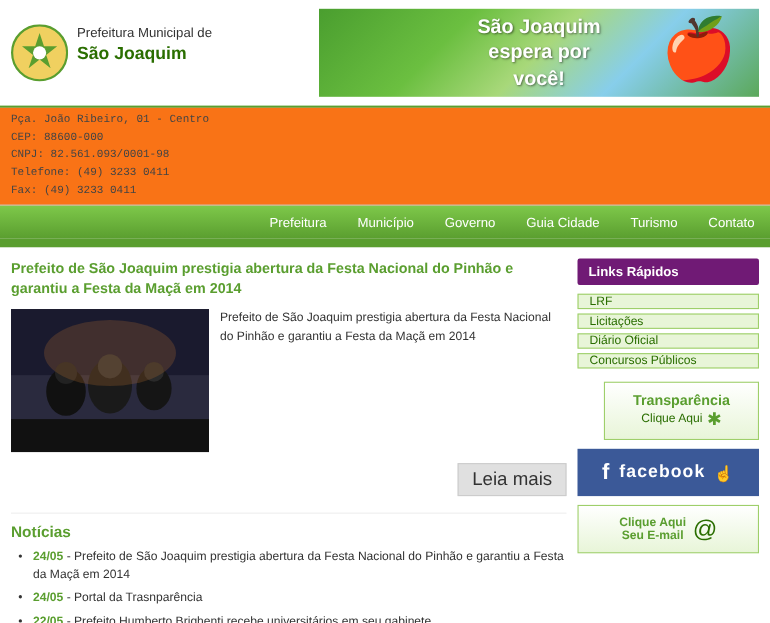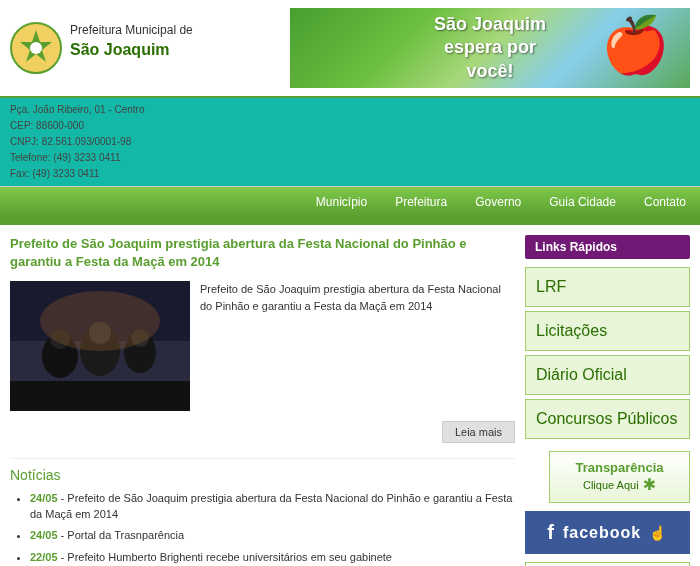--- a/index.html
+++ b/index.html
@@ -9,21 +9,21 @@
     .header { background: #fff; display: flex; align-items: center; padding: 8px 10px; border-bottom: 2px solid #5a9e2f; }
     .logo-area { display: flex; align-items: flex-start; gap: 8px; }
     .logo-emblem { width: 52px; height: 52px; }
     .logo-text { font-size: 12px; color: #333; line-height: 1.4; }
     .logo-text .city-name { font-size: 16px; font-weight: bold; color: #2a6e00; }
     .header-banner { margin-left: auto; width: 400px; height: 80px; background: linear-gradient(135deg, #4a9e2f 0%, #6bbf40 30%, #a8d87a 50%, #87ceeb 70%, #5ba85a 100%); position: relative; overflow: hidden; display: flex; align-items: center; justify-content: center; }
     .header-banner-text { color: #fff; font-size: 18px; font-weight: bold; text-align: center; line-height: 1.3; text-shadow: 1px 1px 2px rgba(0,0,0,0.5); z-index: 2; position: relative; }
     .apple-decoration { position: absolute; right: 20px; top: 5px; font-size: 55px; }
 
     
-    .contact-bar { background: #14b8a6; padding: 4px 10px; font-size: 10px; color: #444; line-height: 1.6; border-bottom: 1px solid #ccc; display: flex; justify-content: flex-start; align-items: flex-start; }
+    .contact-bar { background: #f97316; padding: 4px 10px; font-size: 10px; color: #444; line-height: 1.6; border-bottom: 1px solid #ccc; display: flex; justify-content: flex-start; align-items: flex-start; font-family: Liberation Mono, monospace; }
     .contact-info { flex: 1; }
 
     
     .nav-bar { background: linear-gradient(to bottom, #7ec84a, #5a9e2f); padding: 0; display: flex; justify-content: flex-end; }
     .nav-bar a { color: #fff; text-decoration: none; padding: 8px 14px; font-size: 12px; display: inline-block; }
 
     
     .green-divider { height: 8px; background: #5a9e2f; }
 
     
@@ -35,37 +35,37 @@
     
     .article-title { color: #5a9e2f; font-size: 13px; font-weight: bold; margin-bottom: 10px; line-height: 1.4; }
 
     
     .article-body { display: flex; gap: 10px; margin-bottom: 10px; }
     .article-image { width: 180px; height: 130px; background: #333; flex-shrink: 0; overflow: hidden; position: relative; }
     .article-text { font-size: 11px; color: #333; line-height: 1.5; }
 
     
     .read-more-area { text-align: right; margin-bottom: 15px; }
-    .read-more-btn { background: #e0e0e0; border: 1px solid #ccc; padding: 4px 12px; font-size: 11px; cursor: pointer; color: #333; }
+    .read-more-btn { background: #e0e0e0; border: 1px solid #ccc; padding: 4px 12px; font-size: 17px; cursor: pointer; color: #333; }
 
     
     .news-section { border-top: 1px solid #eee; padding-top: 8px; }
-    .news-title { color: #5a9e2f; font-size: 14px; font-weight: normal; margin-bottom: 8px; }
+    .news-title { color: #5a9e2f; font-size: 14px; font-weight: bold; margin-bottom: 8px; }
     .news-list { list-style: disc; padding-left: 20px; }
     .news-list li { margin-bottom: 6px; font-size: 11px; color: #333; line-height: 1.4; }
     .news-list li a { color: #333; text-decoration: none; }
     .news-list li span.date { color: #5a9e2f; font-weight: bold; }
 
     
     .sidebar { width: 165px; flex-shrink: 0; }
     .sidebar-title { background: #701a75; color: #fff; padding: 5px 10px; font-size: 12px; font-weight: bold; margin-bottom: 8px; border-radius: 2px; }
 
     
     .quick-links { margin-bottom: 12px; }
-    .quick-link-btn { display: block; width: 100%; background: #e8f5d8; border: 1px solid #9ecf6a; color: #2a6e00; padding: 10px 10px; margin-bottom: 4px; font-size: 16px; cursor: pointer; text-align: left; text-decoration: none; }
+    .quick-link-btn { display: block; width: 100%; background: #e8f5d8; border: 1px solid #9ecf6a; color: #2a6e00; padding: 0 10px; margin-bottom: 4px; font-size: 11px; cursor: pointer; text-align: left; text-decoration: none; }
 
     
     .transparencia-box { background: linear-gradient(to bottom, #fff 0%, #e8f5d8 100%); border: 1px solid #9ecf6a; padding: 8px; text-align: center; margin-bottom: 8px; cursor: pointer; margin-left: 24px; }
     .transparencia-box .trans-title { color: #5a9e2f; font-size: 13px; font-weight: bold; }
     .transparencia-box .trans-subtitle { color: #2a6e00; font-size: 11px; }
 
     
     .facebook-box { background: #3b5998; color: #fff; padding: 10px; text-align: center; margin-bottom: 8px; cursor: pointer; font-size: 16px; font-weight: bold; letter-spacing: 1px; display: flex; align-items: center; justify-content: center; gap: 8px; }
     .fb-icon { font-size: 20px; }
 
@@ -103,24 +103,25 @@
   <div class="contact-info">
     <div>Pça. João Ribeiro, 01 - Centro</div>
     <div>CEP: 88600-000</div>
     <div>CNPJ: 82.561.093/0001-98</div>
     <div>Telefone: (49) 3233 0411</div>
     <div>Fax: (49) 3233 0411</div>
   </div>
 </div>
 
 <div class="nav-bar">
+  <a href="#">Prefeitura</a>
   <a href="#">Município</a>
-  <a href="#">Prefeitura</a>
   <a href="#">Governo</a>
   <a href="#">Guia Cidade</a>
+  <a href="#">Turismo</a>
   <a href="#">Contato</a>
 </div>
 
 <div class="green-divider"></div>
 
 <div class="main-wrapper">
 
   <div class="content-area">
 
     <div class="article-title">Prefeito de São Joaquim prestigia abertura da Festa Nacional do Pinhão e garantiu a Festa da Maçã em 2014</div>

